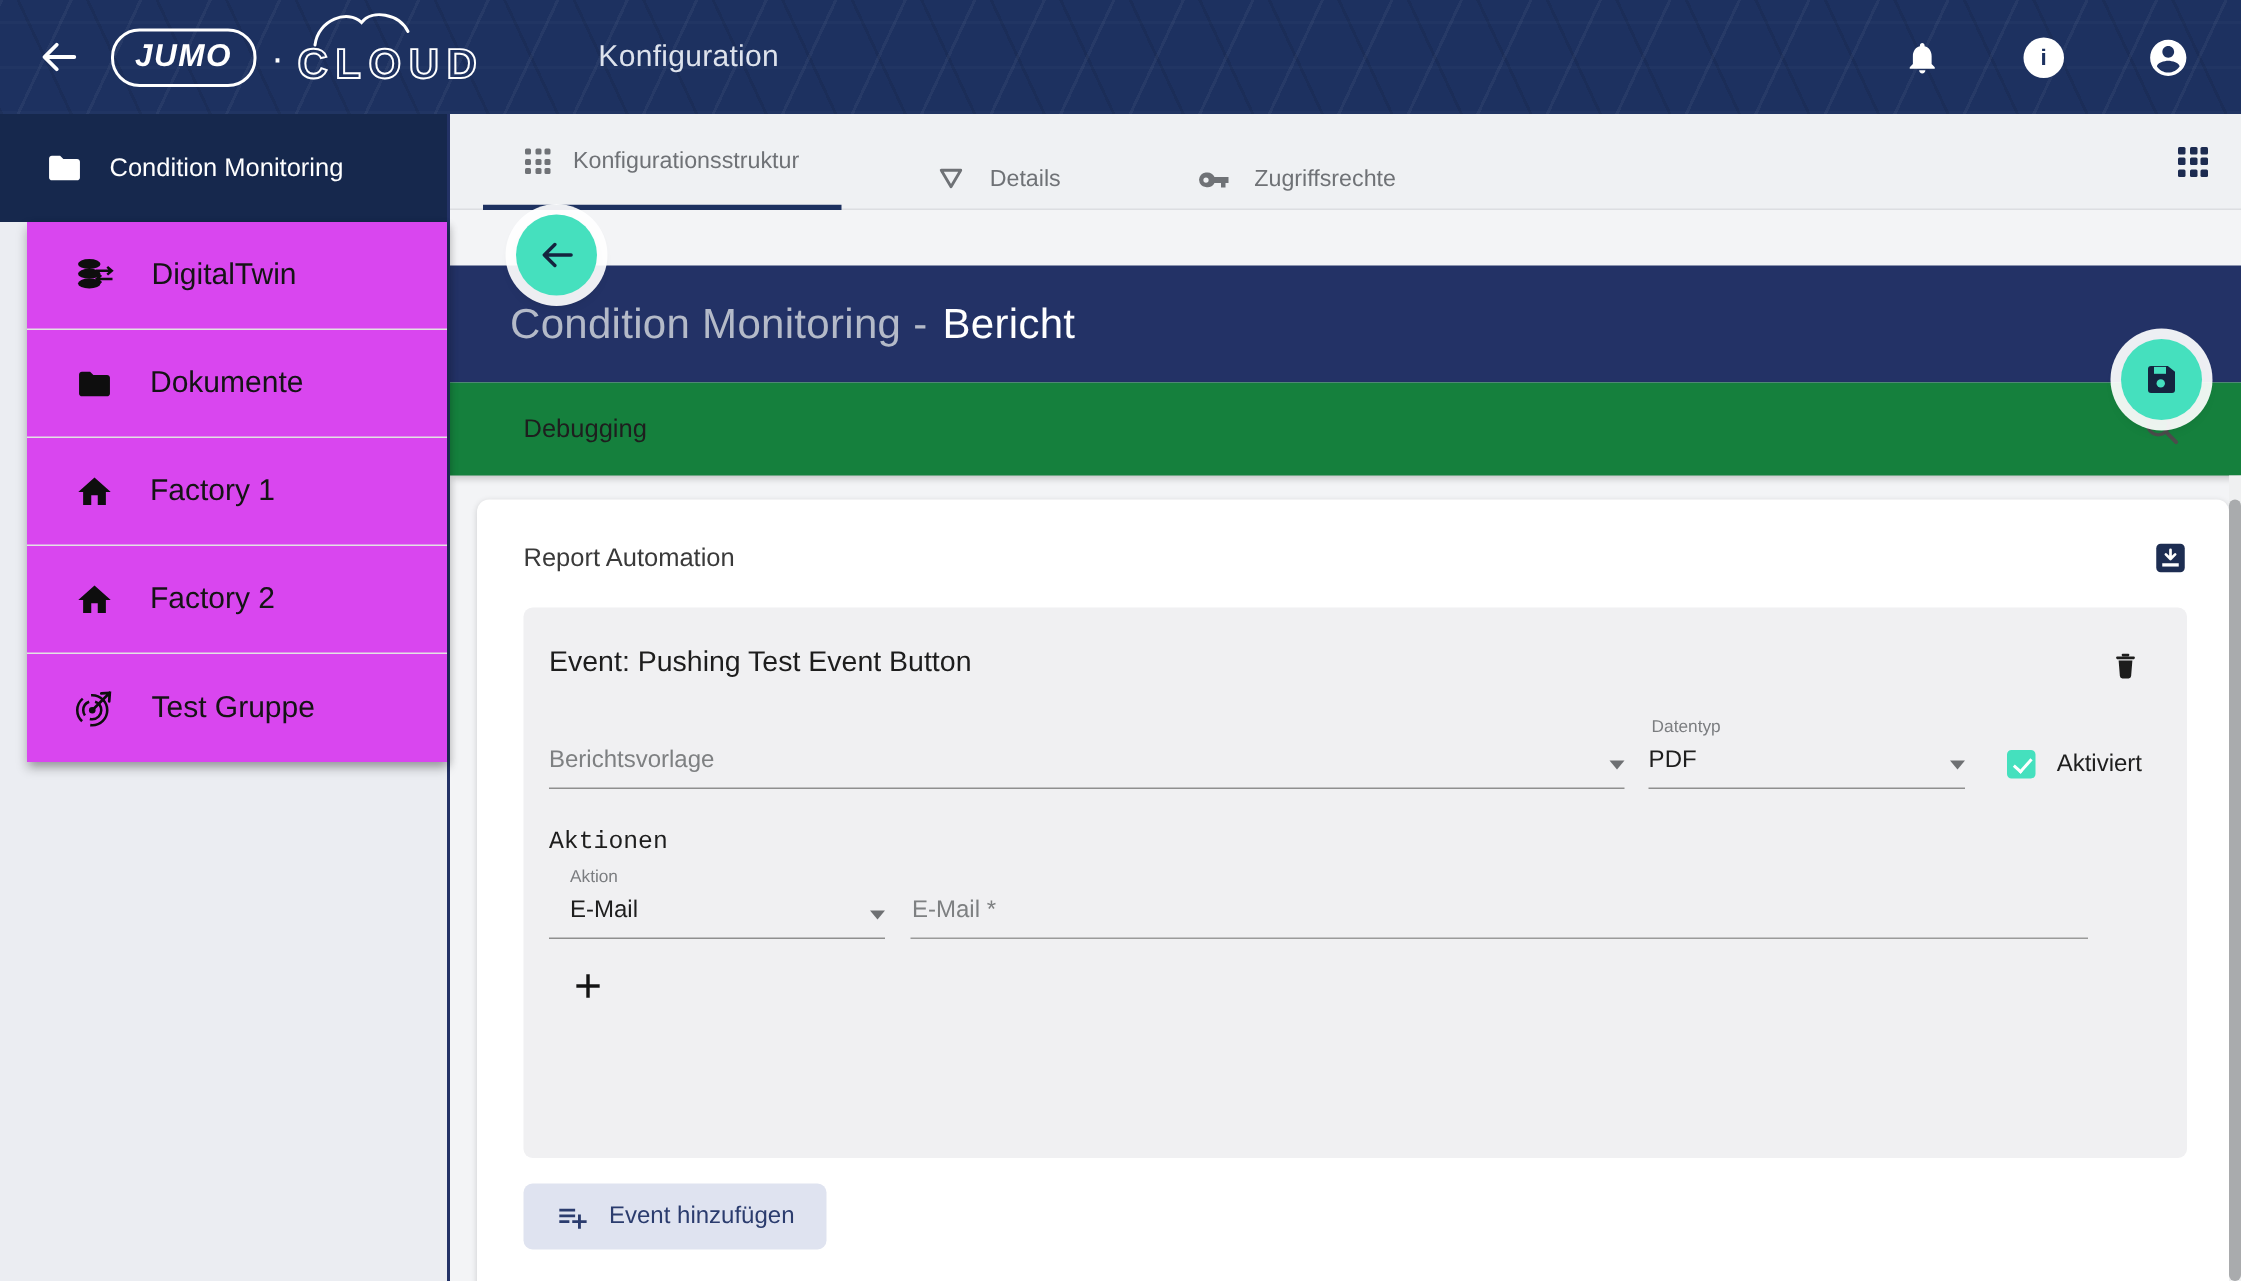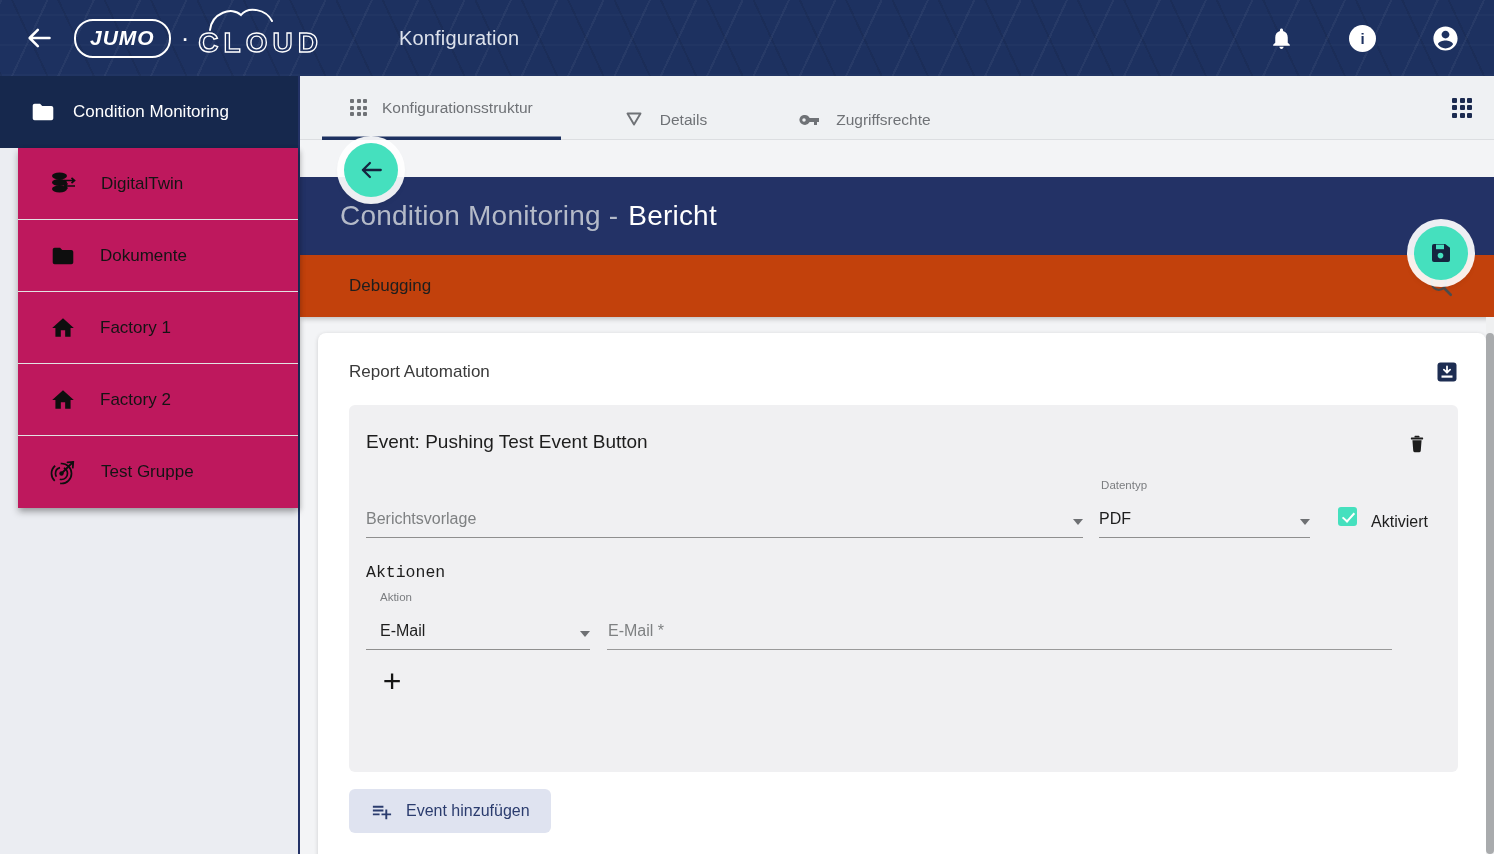--- a/index.html
+++ b/index.html
@@ -25,21 +25,21 @@
   .cloud-arc{ position:absolute; top:-13px; left:10px; }
   .appbar-title{ margin-left:76px; font-size:20px; color:#dde2ec; letter-spacing:.2px; }
   .appbar-right{ margin-left:auto; display:flex; align-items:center; gap:55px; margin-right:34px; }
   .round-white{ width:27px; height:27px; border-radius:50%; background:#fff; color:#1d3160; display:flex; align-items:center; justify-content:center; font-weight:700; font-size:15px; }
   .icon-btn{ cursor:pointer; display:flex; align-items:center; justify-content:center; }
 
   
   .sidebar{ position:absolute; top:76px; left:0; width:300px; height:778px; background:#ebedf2; border-right:2px solid #233266; z-index:30; }
   .sidebar-header{ height:72px; background:#16284d; color:#fff; display:flex; align-items:center; padding-left:30px; gap:17px; font-size:17px; cursor:pointer; }
   .sidebar-panel{ margin-left:18px; background:#fff; box-shadow:0 4px 7px rgba(0,0,0,.28), 3px 2px 5px rgba(0,0,0,.12); }
-  .sidebar-item{ height:72px; display:flex; align-items:center; padding-left:32px; gap:24px; font-size:17px; color:#141414; border-bottom:1px solid #e3e3e3; cursor:pointer; background:#be185d; }
+  .sidebar-item{ height:72px; display:flex; align-items:center; padding-left:32px; gap:24px; font-size:20px; color:#141414; border-bottom:1px solid #e3e3e3; cursor:pointer; background:#d946ef; }
   .sidebar-item:last-child{ border-bottom:none; }
 
   
   .main{ position:absolute; top:76px; left:300px; width:1194px; height:778px; background:#f3f4f6; }
 
   .tabbar{ position:absolute; top:0; left:0; width:1194px; height:64px; background:#eff1f3; border-bottom:1px solid #dcdee1; display:flex; align-items:center; }
   .tab{ display:flex; align-items:center; gap:15px; color:#6f7276; font-size:15.5px; height:64px; padding:0 28px; cursor:pointer; }
   .tab:first-child{ margin-left:22px; }
   .tab + .tab{ margin-left:34px;margin-top:25px; }
   .tab.active{ box-shadow:inset 0 -3.5px 0 0 #1d3160; }
@@ -51,37 +51,37 @@
 
   .banner{ position:absolute; top:101px; left:0; width:1194px; height:78px; background:#233266; display:flex; align-items:center; padding-left:40px; }
   .banner-title{ font-size:28px; font-weight:500; letter-spacing:.2px; }
   .banner-title .prefix{ color:#b4bac8; }
   .banner-title .emph{ color:#ffffff; margin-left:10px; }
 
   .fab{ position:absolute; width:54px; height:54px; border-radius:50%; background:#45e0be; display:flex; align-items:center; justify-content:center; cursor:pointer; box-shadow:0 0 0 7px rgba(255,255,255,.92), 0 4px 9px rgba(0,0,0,.28); }
   .fab-back{ top:67px; left:44px; z-index:12; }
   .fab-save{ top:150px; left:1114px; z-index:12; }
 
-  .debugrow{ position:absolute; top:179px; left:0; width:1194px; height:62px; background:#c2410c; display:flex; align-items:center; padding-left:49px; font-size:17px; color:#1e1e1e; box-shadow:0 3px 5px -1px rgba(0,0,0,.22); cursor:pointer; }
+  .debugrow{ position:absolute; top:179px; left:0; width:1194px; height:62px; background:#15803d; display:flex; align-items:center; padding-left:49px; font-size:17px; color:#1e1e1e; box-shadow:0 3px 5px -1px rgba(0,0,0,.22); cursor:pointer; }
   .search-btn{ position:absolute; left:1128px; top:196px; z-index:5; cursor:pointer; }
 
   .content{ position:absolute; top:241px; left:0; width:1194px; height:537px; overflow:hidden; }
   .card{ margin:16px 0 0 18px; width:1168px; height:560px; background:#fff; border-radius:8px 8px 0 0; box-shadow:0 1px 4px rgba(0,0,0,.16); padding:28px 28px 0 31px; }
   .section-row{ display:flex; justify-content:space-between; align-items:center; }
   .section-title{ font-size:17px; color:#3a3a3a; }
 
   .event-card{ margin-top:22px; width:1109px; height:367px; background:#f0f0f2; border-radius:6px; padding:26px 30px 0 17px; position:relative; overflow:hidden; }
   .event-head{ display:flex; justify-content:space-between; align-items:flex-start; }
   .event-title{ font-size:19px; color:#1d1d1d; }
   .trash-btn{ cursor:pointer; margin-top:2px; }
 
   .row-fields{ display:flex; align-items:flex-end; margin-top:24px; }
   .select-line{ border-bottom:1px solid #8f8f8f; display:flex; align-items:flex-end; justify-content:space-between; padding-bottom:9px; cursor:pointer; }
   .placeholder{ font-size:16px; color:#7e8082; }
-  .value{ font-size:16px; color:#1e1e1e;margin-top:12px; }
+  .value{ font-size:16px; color:#1e1e1e; }
   .dd-arrow{ width:0; height:0; border-left:5.5px solid transparent; border-right:5.5px solid transparent; border-top:6px solid #6e7073; margin-bottom:3px; }
   .f-berichtsvorlage{ width:734px; }
   .select-stack{ display:flex; flex-direction:column; }
   .f-datentyp{ width:216px; margin-left:16px; }
   .field-label{ font-size:11.5px; color:#7b7d80; margin-bottom:7px; padding-left:2px; }
   .f-aktiviert{ margin-left:16px; display:flex; align-items:center; gap:14px; padding-bottom:7px; cursor:pointer;padding-left:12px; }
 
   .cb{ width:19px; height:19px; border-radius:3px; border:2px solid #717171; position:relative; flex:0 0 auto; background:transparent; }
   .cb.checked{ background:#45e0be; border-color:#45e0be; }
   .cb.checked::after{ content:""; position:absolute; left:5px; top:1px; width:5px; height:10px; border-right:2.4px solid #fff; border-bottom:2.4px solid #fff; transform:rotate(42deg); }

